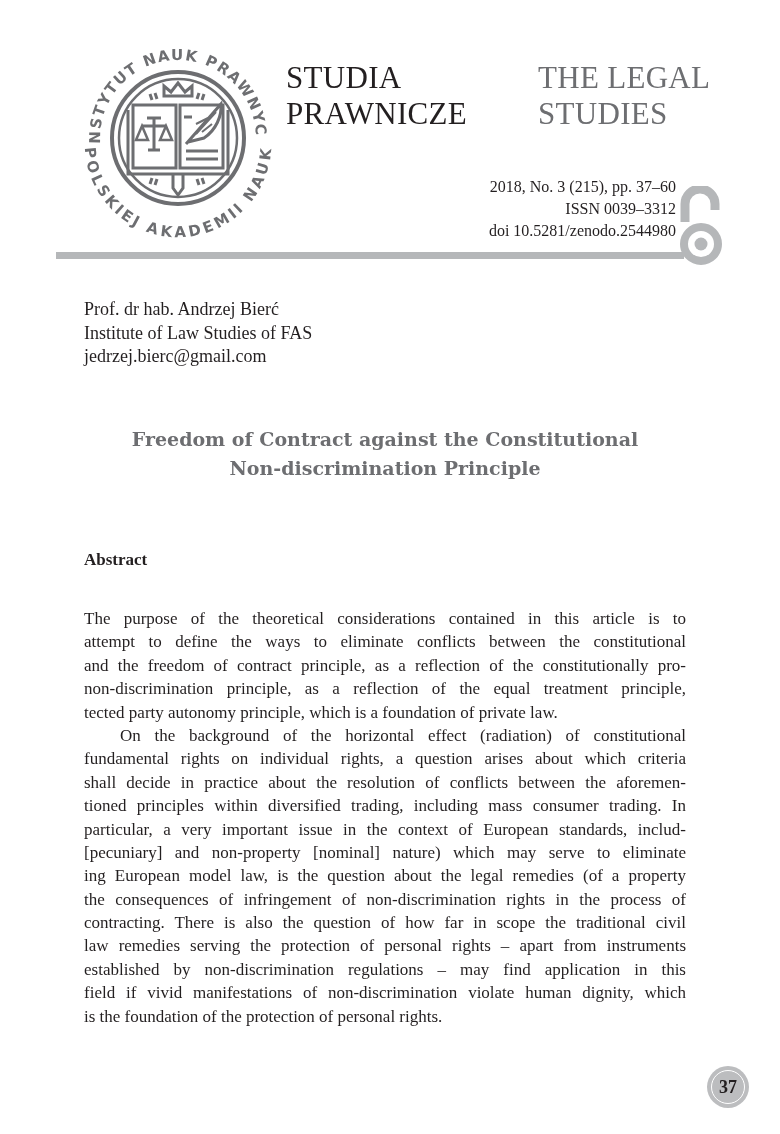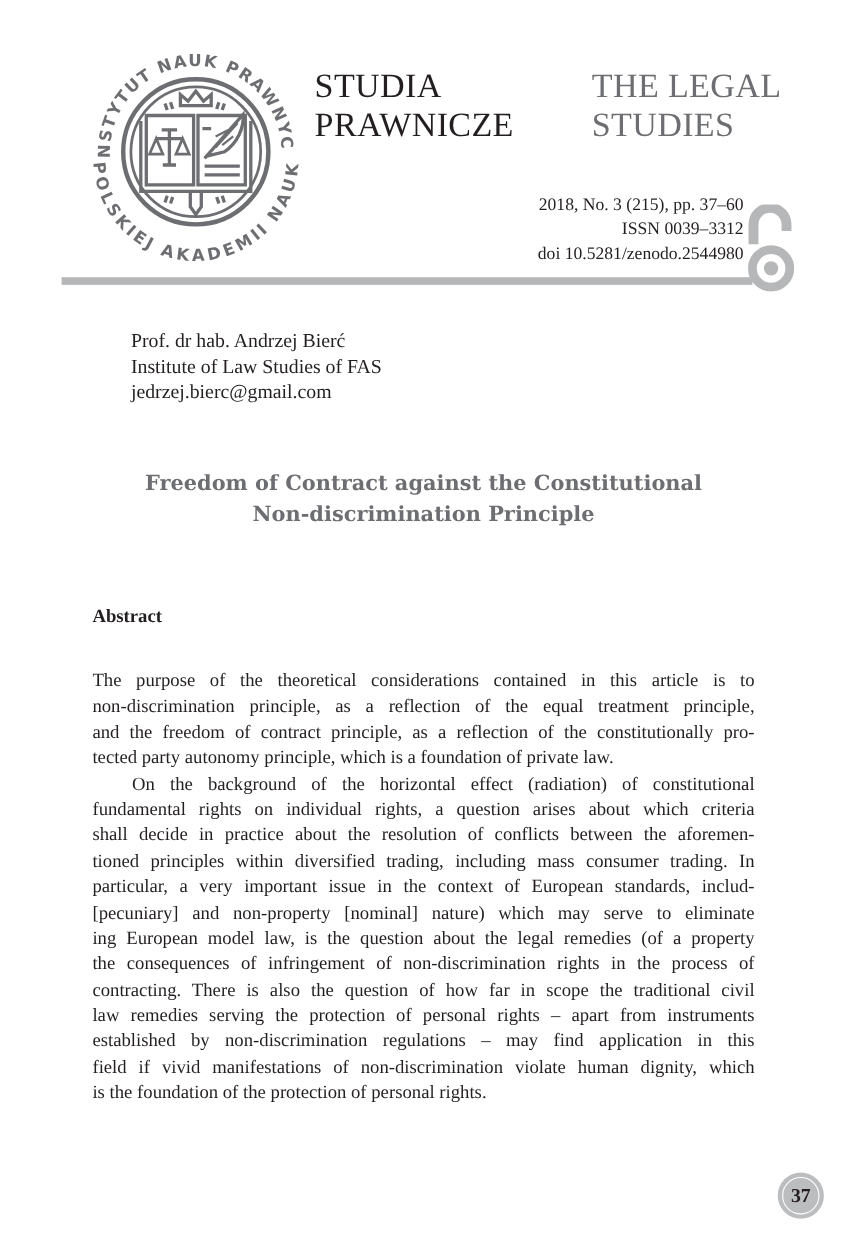--- a/index.html
+++ b/index.html
@@ -74,21 +74,20 @@
     }
 
     
     #author {
       left: 84px;
       top: 298px;
       font-family: "Liberation Serif", "DejaVu Serif", serif;
       font-size: 18px;
       line-height: 23.5px;
       color: #231f20;
-      margin-left: 35px;
     }
     .author-line { display: block; white-space: nowrap; }
 
     
     #article-title {
       left: 0;
       width: 770px;
       top: 425px;
       text-align: center;
       font-family: "DejaVu Serif", "Liberation Serif", serif;
@@ -235,22 +234,23 @@
 </div>
 
 <div id="article-title" class="abs">
   <span class="at-line">Freedom of Contract against the Constitutional</span>
   <span class="at-line">Non-discrimination Principle</span>
 </div>
 
 <div id="abstract-heading" class="abs">Abstract</div>
 <div id="abstract-body" class="abs">
   <span class="bl">The purpose of the theoretical considerations contained in this article is to</span>
+  <span class="bl">attempt to define the ways to eliminate conflicts between the constitutional</span>
+  <span class="bl">and the freedom of contract principle, as a reflection of the constitutionally pro-</span>
   <span class="bl">non-discrimination principle, as a reflection of the equal treatment principle,</span>
-  <span class="bl">and the freedom of contract principle, as a reflection of the constitutionally pro-</span>
   <span class="bl last">tected party autonomy principle, which is a foundation of private law.</span>
   <span class="bl indent">On the background of the horizontal effect (radiation) of constitutional</span>
   <span class="bl">fundamental rights on individual rights, a question arises about which criteria</span>
   <span class="bl">shall decide in practice about the resolution of conflicts between the aforemen-</span>
   <span class="bl">tioned principles within diversified trading, including mass consumer trading. In</span>
   <span class="bl">particular, a very important issue in the context of European standards, includ-</span>
   <span class="bl">[pecuniary] and non-property [nominal] nature) which may serve to eliminate</span>
   <span class="bl">ing European model law, is the question about the legal remedies (of a property</span>
   <span class="bl">the consequences of infringement of non-discrimination rights in the process of</span>
   <span class="bl">contracting. There is also the question of how far in scope the traditional civil</span>

